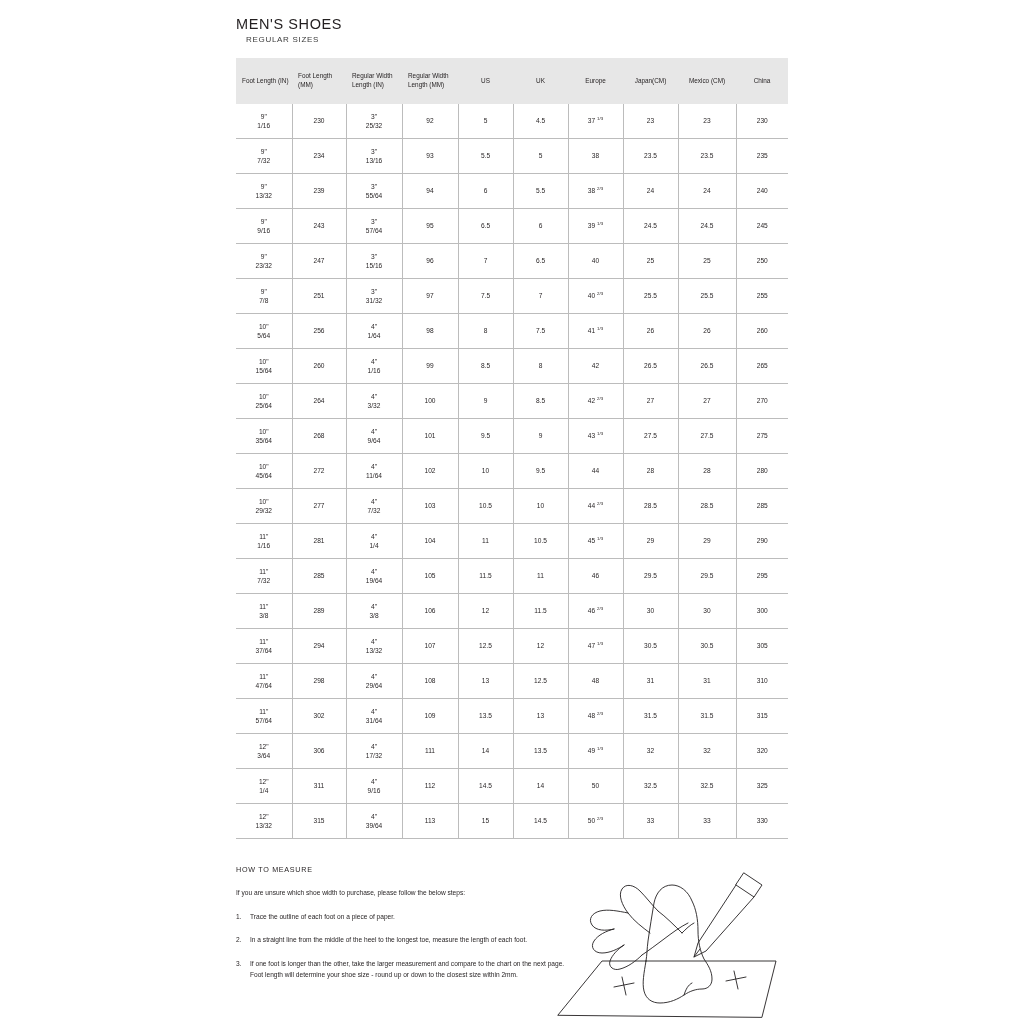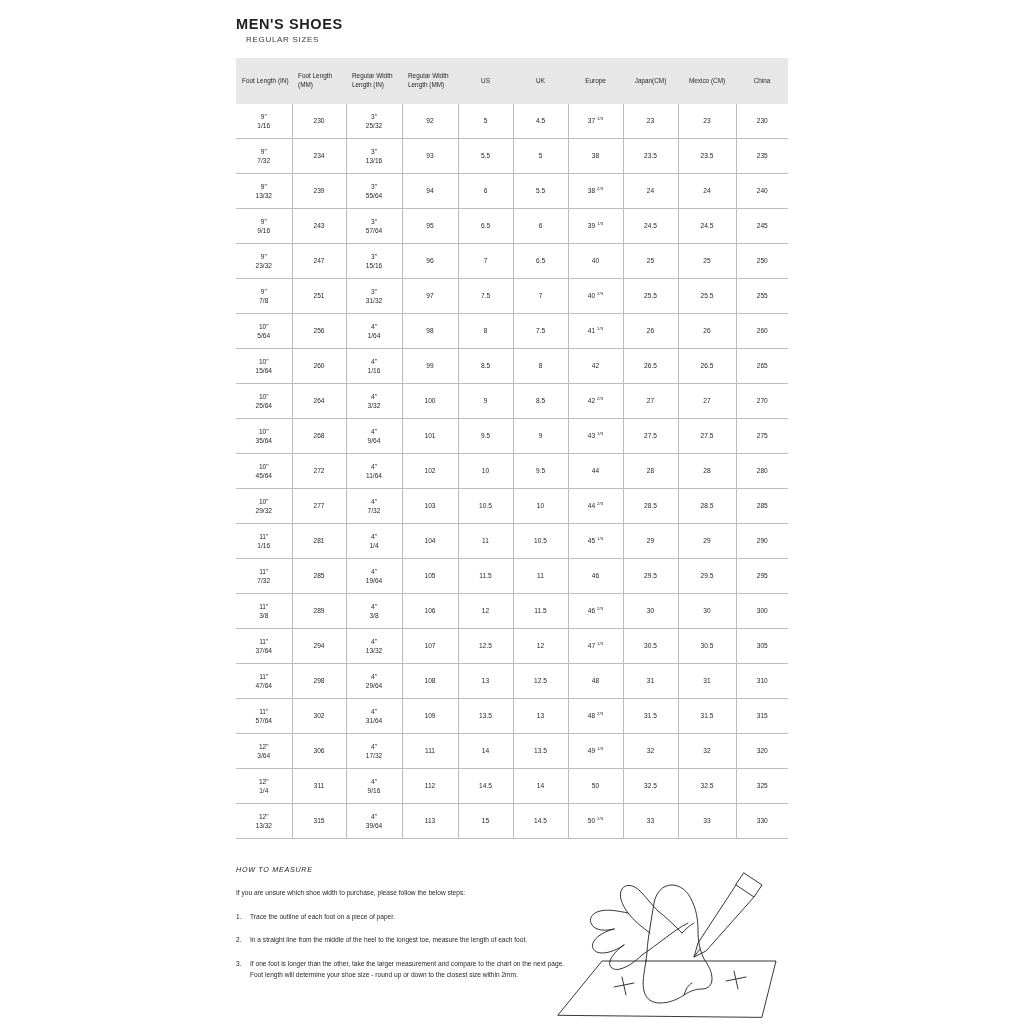--- a/index.html
+++ b/index.html
@@ -17,21 +17,21 @@
   }
   .page {
     position: absolute;
     left: 236px;
     top: 16px;
     width: 552px;
   }
   .title {
     font-size: 14.5px;
     letter-spacing: 0.6px;
-    font-weight: 700;
+    font-weight: 400;
     color: #231f20;
     margin: 0 0 3px 0;
   }
   .subtitle {
     font-size: 8px;
     letter-spacing: 0.7px;
     color: #3a3a3a;
     margin: 0 0 14px 10px;
   }
   table.sizes {
@@ -84,21 +84,20 @@
     margin-top: 26px;
     position: relative;
     width: 552px;
   }
   .howto h2 {
     font-size: 7.2px;
     letter-spacing: 0.7px;
     font-weight: 400;
     margin: 0 0 14px 0;
     color: #231f20;
-    font-style: italic;
   }
   .howto p {
     font-size: 6.6px;
     line-height: 1.6;
     margin: 0 0 13px 0;
     color: #231f20;
     max-width: 318px;
   }
   .howto ol {
     margin: 0;

